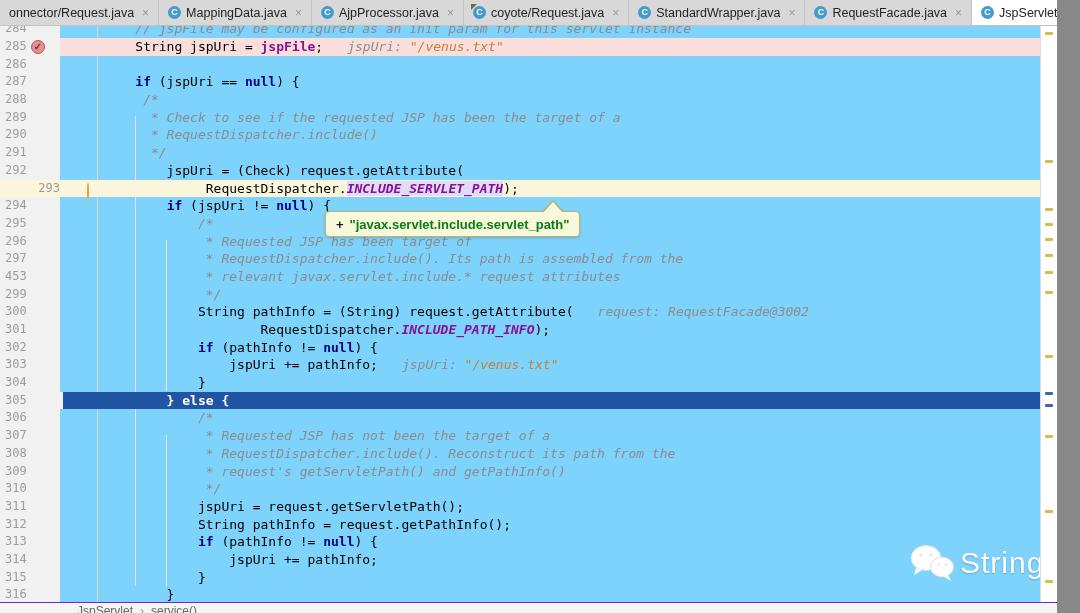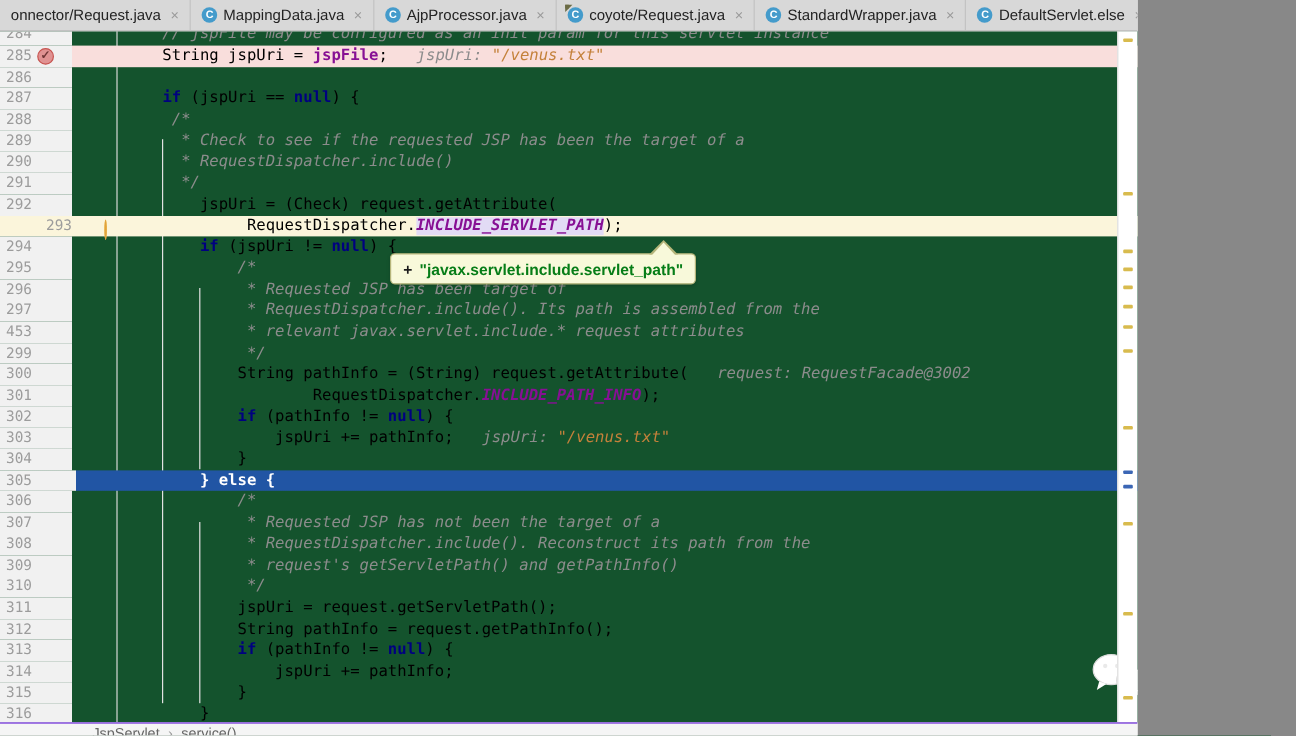--- a/index.html
+++ b/index.html
@@ -1,18 +1,18 @@
 <!DOCTYPE html>
 <html><head>
 <meta charset="utf-8">
 <style>
   * { margin:0; padding:0; box-sizing:border-box; }
   body { background:#888; }
   .app {
-    position:relative; width:948px; height:613px; background:#fff;
+    position:relative; width:1057px; height:613px; background:#fff;
     overflow:hidden; font-family:"Liberation Sans", sans-serif;
   }
   
   .tabbar {
     position:absolute; top:0; left:0; right:0; height:26px;
     background:#d8d8d8; border-bottom:1px solid #c2c2c2;
     display:flex; align-items:stretch; z-index:30;
   }
   .tab {
     display:flex; align-items:center; gap:5px; padding:0 9px;
@@ -26,21 +26,21 @@
     text-align:center; flex:0 0 auto; position:relative;
   }
   .tab .cicon.marked::before {
     content:""; position:absolute; left:-2px; top:-2px;
     border:3px solid transparent; border-top-color:#6b6b45; border-left-color:#6b6b45;
   }
   .tab .close { color:#9a9a9a; font-size:12px; margin-left:3px; }
   
   .editor {
     position:absolute; top:26px; left:0; width:1063px; height:576px;
-    overflow:hidden; background:#14532d;
+    overflow:hidden; background:#7dd3fc;
     font-family:"DejaVu Sans Mono", monospace; font-size:13px;
   }
   .gutter-border { position:absolute; top:26px; left:97px; width:1px; height:576px; background:#d6d6d6; z-index:1; }
   .iguide { position:absolute; width:1px; background:#e2e2e2; z-index:1; }
   .code-line {
     position:relative; height:17.7px; line-height:17.7px; display:flex;
     background:linear-gradient(to right,#f1f1f1 60px, transparent 60px);
     z-index:2; white-space:pre;
   }
   .code-line.bg-pink   { background:linear-gradient(to right,#f1f1f1 60px, #f9dedc 60px); }
@@ -138,21 +138,21 @@
         <span class="tab-label">coyote/Request.java</span>
         <span class="close">×</span>
       </div>
       <div class="tab">
         <span class="cicon">C</span>
         <span class="tab-label">StandardWrapper.java</span>
         <span class="close">×</span>
       </div>
       <div class="tab">
         <span class="cicon">C</span>
-        <span class="tab-label">DefaultServlet.else</span>
+        <span class="tab-label">RequestFacade.java</span>
         <span class="close">×</span>
       </div>
       <div class="tab active">
         <span class="cicon">C</span>
         <span class="tab-label">JspServlet.java</span>
       </div>
     </div>
 
   <div class="editor" id="editor">
       <div class="code-line clipped"><div class="row-inner"><span class="ln">284</span><span class="code-text"><span class="seg-c">    // jspFile may be configured as an init param for this servlet instance</span></span></div></div>

